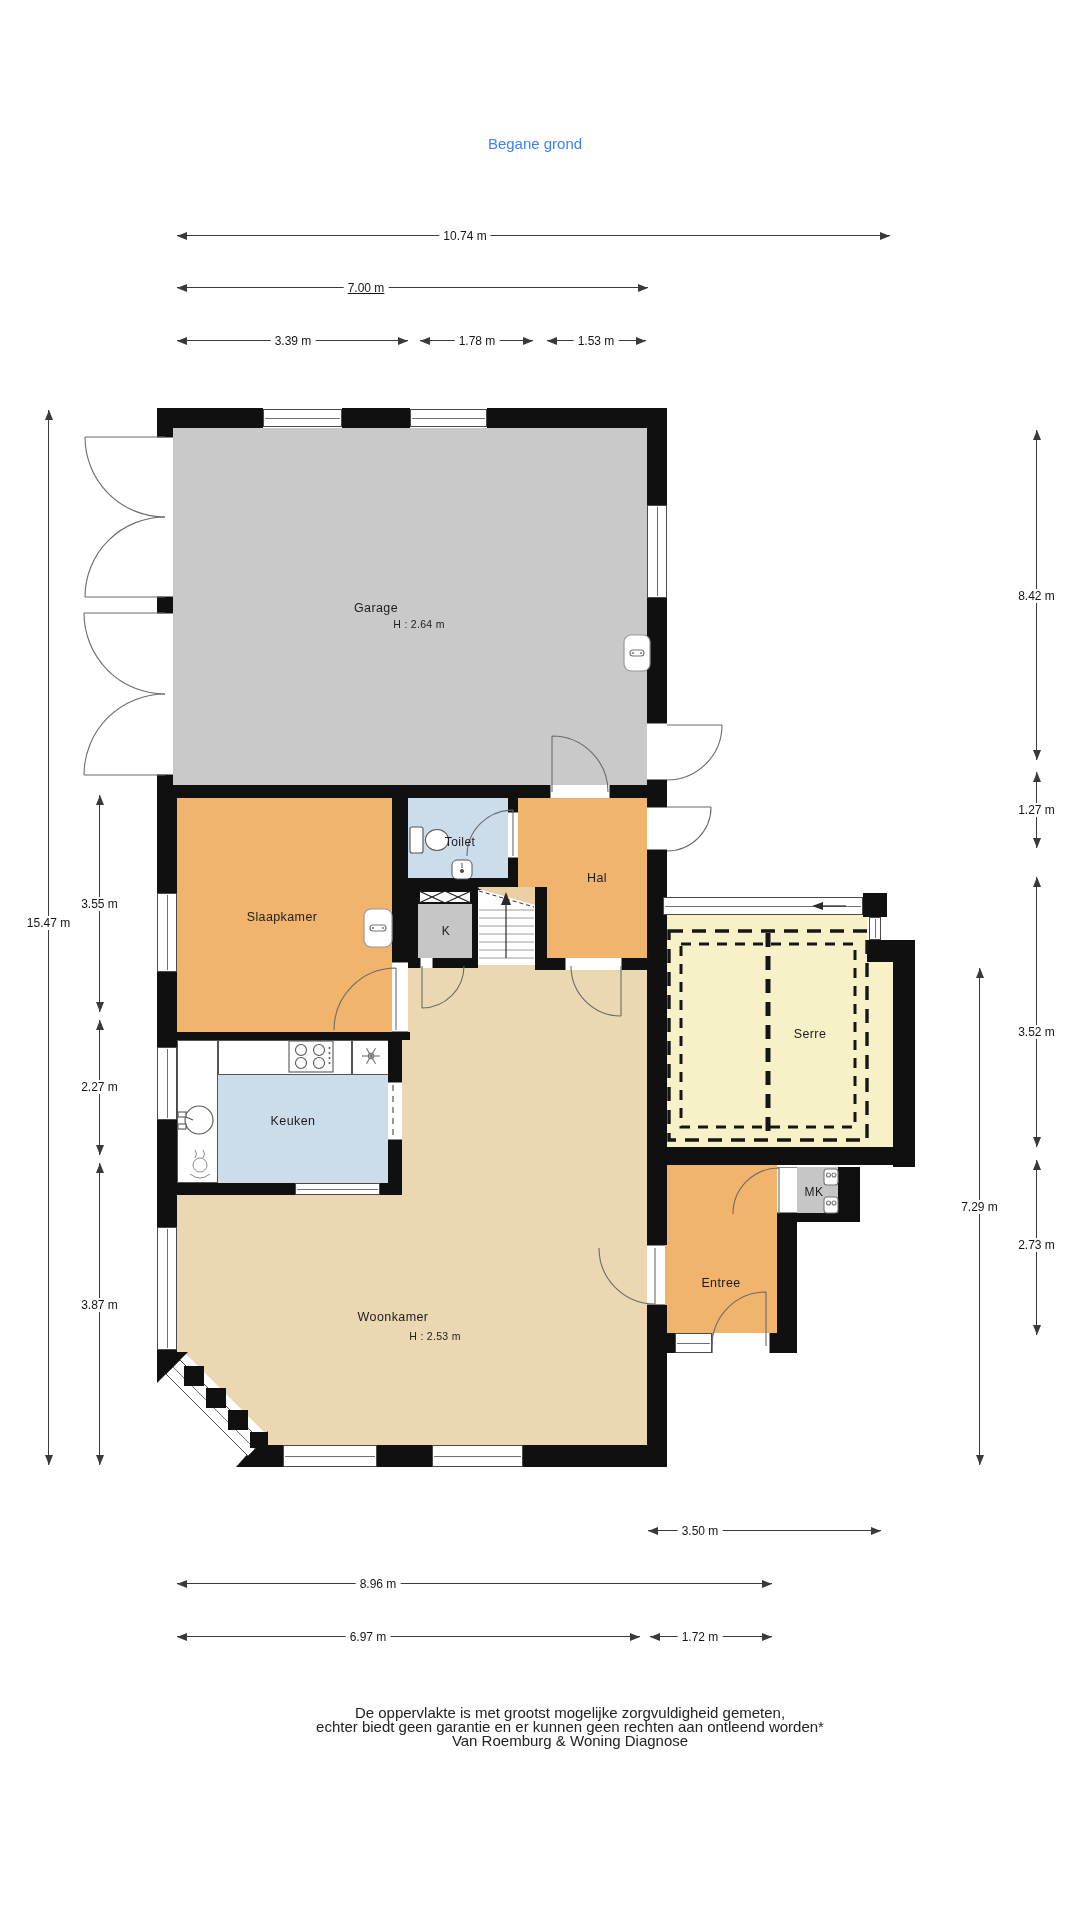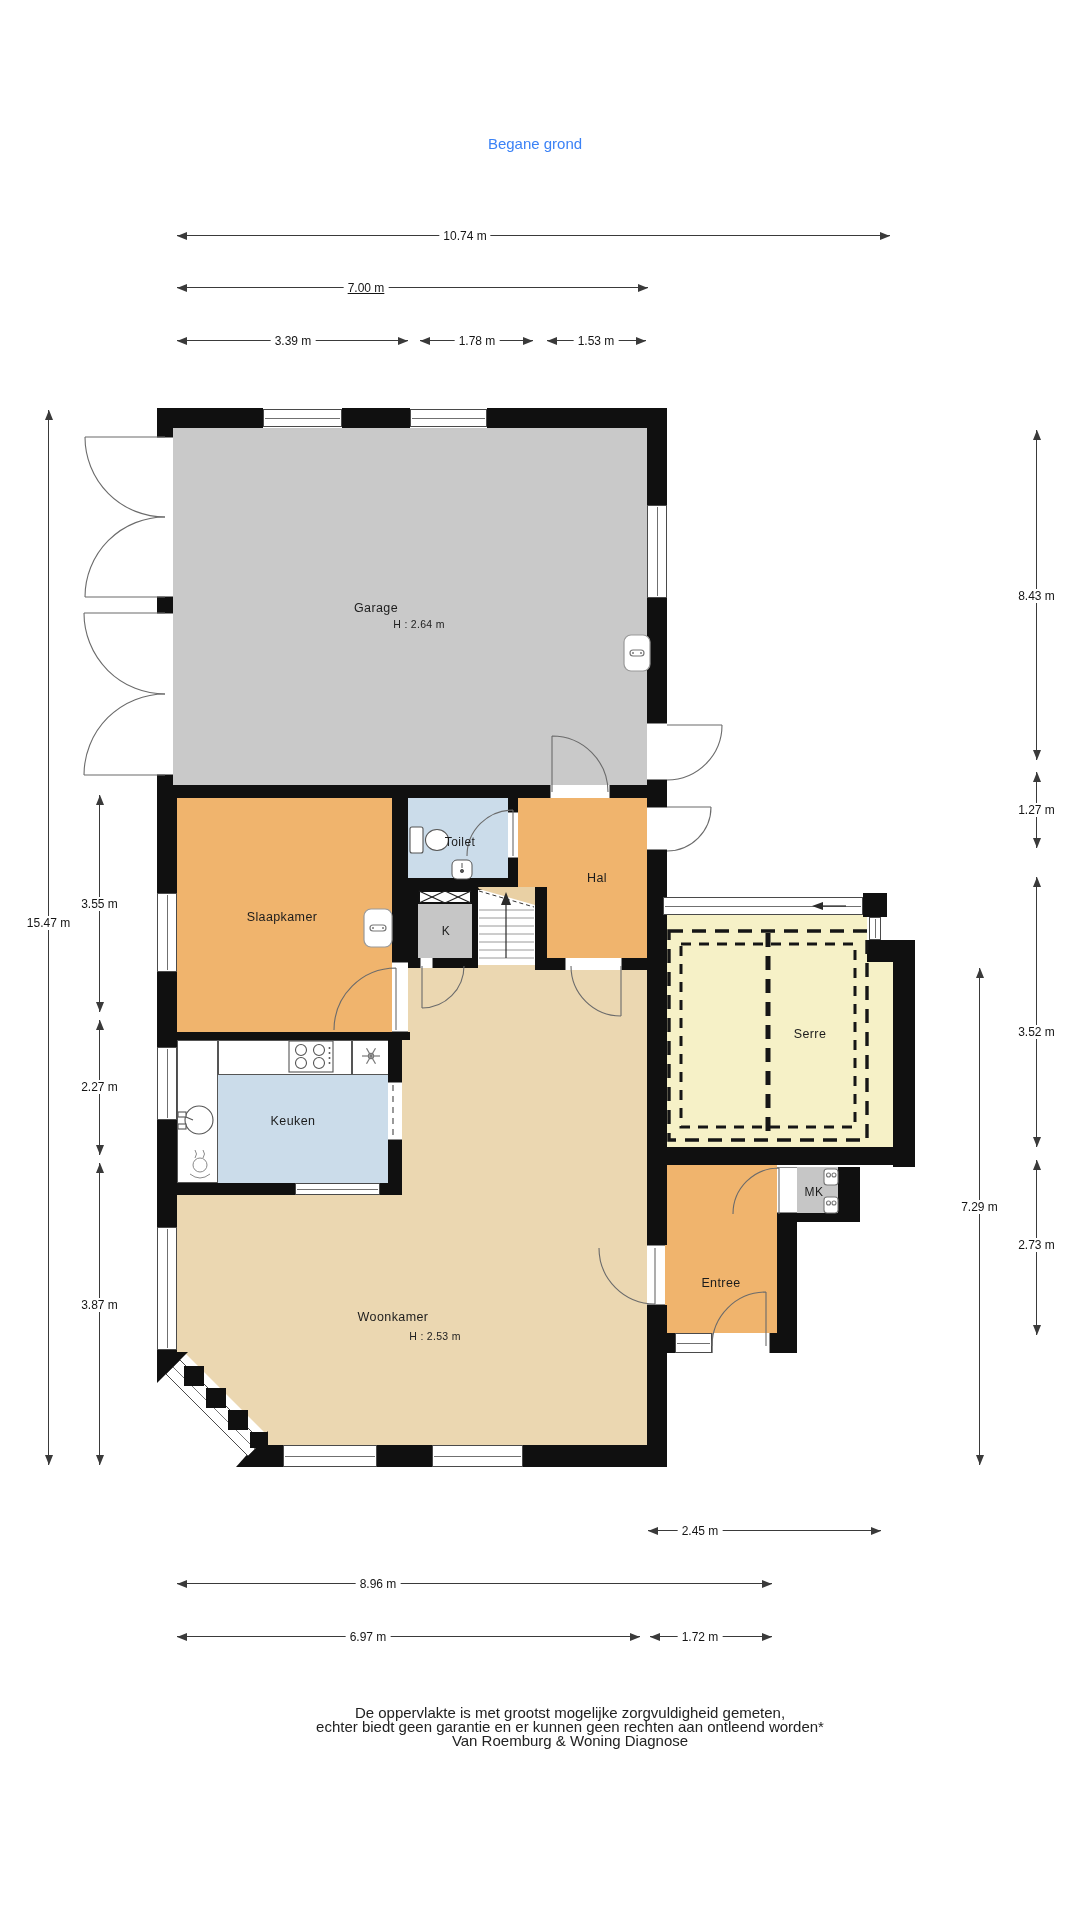--- a/index.html
+++ b/index.html
@@ -285,21 +285,21 @@
       <div style="position: absolute; left: 420px; top: 336.5px; width: 0px; height: 0px; border-top: 4px solid transparent; border-bottom: 4px solid transparent; border-right: 10px solid rgb(58, 58, 58);"></div>
       <div style="position: absolute; left: 523px; top: 336.5px; width: 0px; height: 0px; border-top: 4px solid transparent; border-bottom: 4px solid transparent; border-left: 10px solid rgb(58, 58, 58);"></div>
       <span class="dim-label" style="position: absolute; left: 477px; top: 340.5px;">1.78 m</span>
       <div style="position: absolute; left: 547px; top: 340px; width: 99px; height: 1px; background: rgb(58, 58, 58);"></div>
       <div style="position: absolute; left: 547px; top: 336.5px; width: 0px; height: 0px; border-top: 4px solid transparent; border-bottom: 4px solid transparent; border-right: 10px solid rgb(58, 58, 58);"></div>
       <div style="position: absolute; left: 636px; top: 336.5px; width: 0px; height: 0px; border-top: 4px solid transparent; border-bottom: 4px solid transparent; border-left: 10px solid rgb(58, 58, 58);"></div>
       <span class="dim-label" style="position: absolute; left: 596px; top: 340.5px;">1.53 m</span>
       <div style="position: absolute; left: 648px; top: 1530px; width: 233px; height: 1px; background: rgb(58, 58, 58);"></div>
       <div style="position: absolute; left: 648px; top: 1526.5px; width: 0px; height: 0px; border-top: 4px solid transparent; border-bottom: 4px solid transparent; border-right: 10px solid rgb(58, 58, 58);"></div>
       <div style="position: absolute; left: 871px; top: 1526.5px; width: 0px; height: 0px; border-top: 4px solid transparent; border-bottom: 4px solid transparent; border-left: 10px solid rgb(58, 58, 58);"></div>
-      <span class="dim-label" style="position: absolute; left: 700px; top: 1530.5px;">2.45 m</span>
+      <span class="dim-label" style="position: absolute; left: 700px; top: 1530.5px;">3.50 m</span>
       <div style="position: absolute; left: 177px; top: 1583px; width: 595px; height: 1px; background: rgb(58, 58, 58);"></div>
       <div style="position: absolute; left: 177px; top: 1579.5px; width: 0px; height: 0px; border-top: 4px solid transparent; border-bottom: 4px solid transparent; border-right: 10px solid rgb(58, 58, 58);"></div>
       <div style="position: absolute; left: 762px; top: 1579.5px; width: 0px; height: 0px; border-top: 4px solid transparent; border-bottom: 4px solid transparent; border-left: 10px solid rgb(58, 58, 58);"></div>
       <span class="dim-label" style="position: absolute; left: 378px; top: 1583.5px;">8.96 m</span>
       <div style="position: absolute; left: 177px; top: 1636px; width: 463px; height: 1px; background: rgb(58, 58, 58);"></div>
       <div style="position: absolute; left: 177px; top: 1632.5px; width: 0px; height: 0px; border-top: 4px solid transparent; border-bottom: 4px solid transparent; border-right: 10px solid rgb(58, 58, 58);"></div>
       <div style="position: absolute; left: 630px; top: 1632.5px; width: 0px; height: 0px; border-top: 4px solid transparent; border-bottom: 4px solid transparent; border-left: 10px solid rgb(58, 58, 58);"></div>
       <span class="dim-label" style="position: absolute; left: 368px; top: 1636.5px;">6.97 m</span>
       <div style="position: absolute; left: 650px; top: 1636px; width: 122px; height: 1px; background: rgb(58, 58, 58);"></div>
       <div style="position: absolute; left: 650px; top: 1632.5px; width: 0px; height: 0px; border-top: 4px solid transparent; border-bottom: 4px solid transparent; border-right: 10px solid rgb(58, 58, 58);"></div>
@@ -317,21 +317,21 @@
       <div style="position: absolute; left: 95.5px; top: 1020px; width: 0px; height: 0px; border-left: 4px solid transparent; border-right: 4px solid transparent; border-bottom: 10px solid rgb(58, 58, 58);"></div>
       <div style="position: absolute; left: 95.5px; top: 1145px; width: 0px; height: 0px; border-left: 4px solid transparent; border-right: 4px solid transparent; border-top: 10px solid rgb(58, 58, 58);"></div>
       <span class="dim-label" style="position: absolute; left: 99.5px; top: 1087px;">2.27 m</span>
       <div style="position: absolute; left: 99px; top: 1163px; width: 1px; height: 302px; background: rgb(58, 58, 58);"></div>
       <div style="position: absolute; left: 95.5px; top: 1163px; width: 0px; height: 0px; border-left: 4px solid transparent; border-right: 4px solid transparent; border-bottom: 10px solid rgb(58, 58, 58);"></div>
       <div style="position: absolute; left: 95.5px; top: 1455px; width: 0px; height: 0px; border-left: 4px solid transparent; border-right: 4px solid transparent; border-top: 10px solid rgb(58, 58, 58);"></div>
       <span class="dim-label" style="position: absolute; left: 99.5px; top: 1305px;">3.87 m</span>
       <div style="position: absolute; left: 1036px; top: 430px; width: 1px; height: 330px; background: rgb(58, 58, 58);"></div>
       <div style="position: absolute; left: 1032.5px; top: 430px; width: 0px; height: 0px; border-left: 4px solid transparent; border-right: 4px solid transparent; border-bottom: 10px solid rgb(58, 58, 58);"></div>
       <div style="position: absolute; left: 1032.5px; top: 750px; width: 0px; height: 0px; border-left: 4px solid transparent; border-right: 4px solid transparent; border-top: 10px solid rgb(58, 58, 58);"></div>
-      <span class="dim-label" style="position: absolute; left: 1036.5px; top: 596px;">8.43 m</span>
+      <span class="dim-label" style="position: absolute; left: 1036.5px; top: 596px;">8.42 m</span>
       <div style="position: absolute; left: 1036px; top: 772px; width: 1px; height: 76px; background: rgb(58, 58, 58);"></div>
       <div style="position: absolute; left: 1032.5px; top: 772px; width: 0px; height: 0px; border-left: 4px solid transparent; border-right: 4px solid transparent; border-bottom: 10px solid rgb(58, 58, 58);"></div>
       <div style="position: absolute; left: 1032.5px; top: 838px; width: 0px; height: 0px; border-left: 4px solid transparent; border-right: 4px solid transparent; border-top: 10px solid rgb(58, 58, 58);"></div>
       <span class="dim-label" style="position: absolute; left: 1036.5px; top: 810px;">1.27 m</span>
       <div style="position: absolute; left: 1036px; top: 877px; width: 1px; height: 270px; background: rgb(58, 58, 58);"></div>
       <div style="position: absolute; left: 1032.5px; top: 877px; width: 0px; height: 0px; border-left: 4px solid transparent; border-right: 4px solid transparent; border-bottom: 10px solid rgb(58, 58, 58);"></div>
       <div style="position: absolute; left: 1032.5px; top: 1137px; width: 0px; height: 0px; border-left: 4px solid transparent; border-right: 4px solid transparent; border-top: 10px solid rgb(58, 58, 58);"></div>
       <span class="dim-label" style="position: absolute; left: 1036.5px; top: 1032px;">3.52 m</span>
       <div style="position: absolute; left: 979px; top: 968px; width: 1px; height: 497px; background: rgb(58, 58, 58);"></div>
       <div style="position: absolute; left: 975.5px; top: 968px; width: 0px; height: 0px; border-left: 4px solid transparent; border-right: 4px solid transparent; border-bottom: 10px solid rgb(58, 58, 58);"></div>

